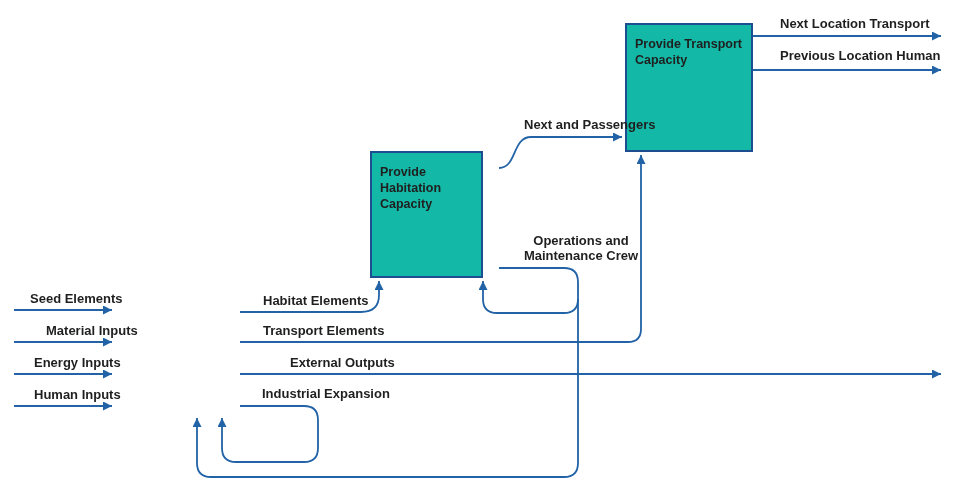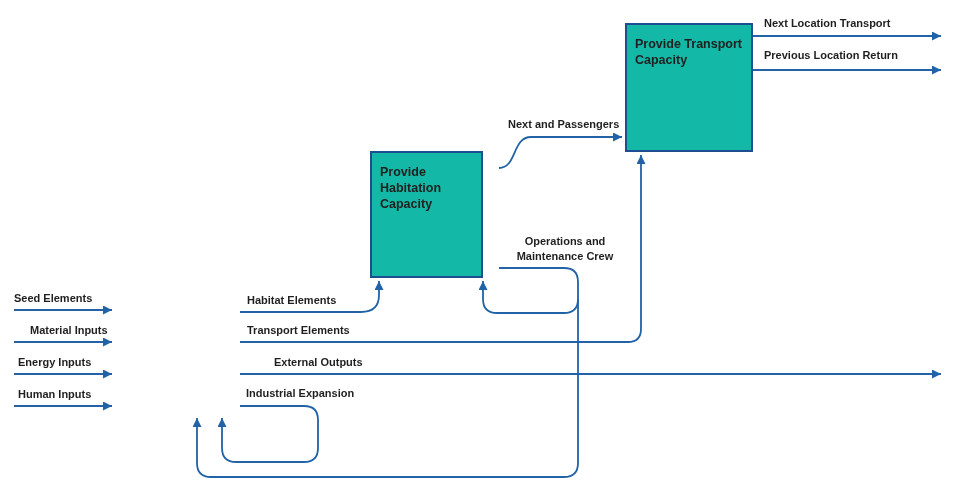--- a/index.html
+++ b/index.html
@@ -37,25 +37,26 @@
   }
   .box-title {
     display: block;
     font-size: 12.5px;
     font-weight: bold;
     line-height: 16px;
     color: var(--text, #1f1f1f);
   }
   .lbl {
     position: absolute;
-    font-size: 11px;
+    font-size: 13px;
     font-weight: bold;
     line-height: 13px;
     color: var(--text, #1f1f1f);
     white-space: nowrap;
+    margin-left: 16px;
   }
   .lbl.wrap {
     white-space: normal;
     line-height: 14.5px;
     width: 118px;
   }
 </style>
 </head>
 <body>
 
@@ -100,15 +101,15 @@
 
   <div class="lbl" style="left:247px; top:294px;">Habitat Elements</div>
   <div class="lbl" style="left:247px; top:324px;">Transport Elements</div>
   <div class="lbl" style="left:251px; top:356px;padding-left:23px;">External Outputs</div>
   <div class="lbl" style="left:246px; top:387px;">Industrial Expansion</div>
 
   <div class="lbl wrap" style="left:506px; top:234px;text-align:center;">Operations and Maintenance Crew</div>
   <div class="lbl" style="left:508px; top:118px;">Next and Passengers</div>
 
   <div class="lbl" style="left:764px; top:17px;">Next Location Transport</div>
-  <div class="lbl" style="left:764px; top:49px;">Previous Location Return</div>
+  <div class="lbl" style="left:764px; top:49px;">Previous Location Human</div>
 
 </div>
 
 </body></html>

